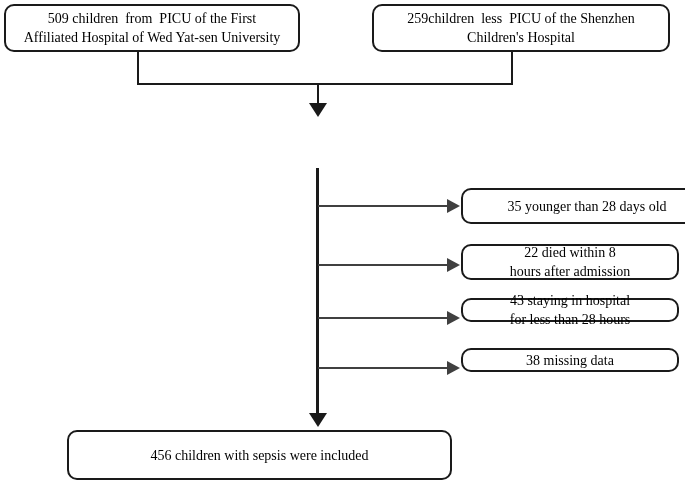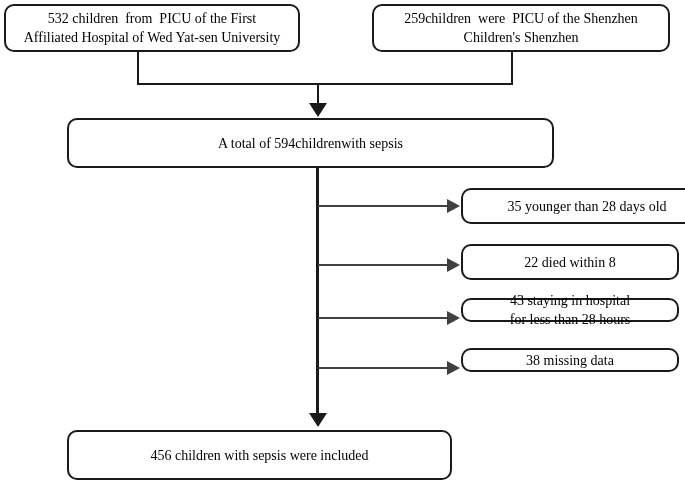--- a/index.html
+++ b/index.html
@@ -57,38 +57,35 @@
     border-bottom: 7px solid transparent;
     border-left: 13px solid #404040;
   }
 </style>
 </head>
 <body>
 
 <div id="canvas">
 
   <div class="box" style="left:4px; top:4px; width:296px; height:48px;">
-    <div class="ln">532 children  from  PICU of the First</div>
+    <div class="ln">509 children  from  PICU of the First</div>
     <div class="ln">Affiliated Hospital of Wed Yat-sen University</div>
   </div>
 
   <div class="box" style="left:372px; top:4px; width:298px; height:48px;">
-    <div class="ln">259children  were  PICU of the Shenzhen</div>
-    <div class="ln">Children's Shenzhen</div>
+    <div class="ln">259children  less  PICU of the Shenzhen</div>
+    <div class="ln">Children's Hospital</div>
   </div>
 
   <div class="thickline" style="left:137px; top:52px; width:2px; height:33px;"></div>
   <div class="thickline" style="left:511px; top:52px; width:2px; height:33px;"></div>
   <div class="thickline" style="left:137px; top:83px; width:376px; height:2px;"></div>
   <div class="thickline" style="left:317px; top:85px; width:2px; height:20px;"></div>
   <div class="arrow-down" style="left:309px; top:103px;"></div>
 
-  <div class="box" style="left:67px; top:118px; width:487px; height:50px;">
-    <div class="ln">A total of 594childrenwith sepsis</div>
-  </div>
 
   <div class="thickline" style="left:316px; top:168px; width:3px; height:247px;"></div>
   <div class="arrow-down" style="left:309px; top:413px;"></div>
 
   <div class="grayline" style="left:318px; top:205px; width:131px; height:2px;"></div>
   <div class="arrow-right" style="left:447px; top:199px;"></div>
 
   <div class="grayline" style="left:318px; top:264px; width:131px; height:2px;"></div>
   <div class="arrow-right" style="left:447px; top:258px;"></div>
 
@@ -97,20 +94,21 @@
 
   <div class="grayline" style="left:318px; top:367px; width:131px; height:2px;"></div>
   <div class="arrow-right" style="left:447px; top:361px;"></div>
 
   <div class="box" style="left:461px; top:188px; width:252px; height:36px;text-align:right;">
     <div class="ln">35 younger than 28 days old</div>
   </div>
 
   <div class="box" style="left:461px; top:244px; width:218px; height:36px;">
     <div class="ln">22 died within 8</div>
+    <div class="ln">hours after admission</div>
   </div>
 
   <div class="box" style="left:461px; top:298px; width:218px; height:24px;">
     <div class="ln">43 staying in hospital</div>
     <div class="ln">for less than 28 hours</div>
   </div>
 
   <div class="box" style="left:461px; top:348px; width:218px; height:24px;">
     <div class="ln">38 missing data</div>
   </div>

